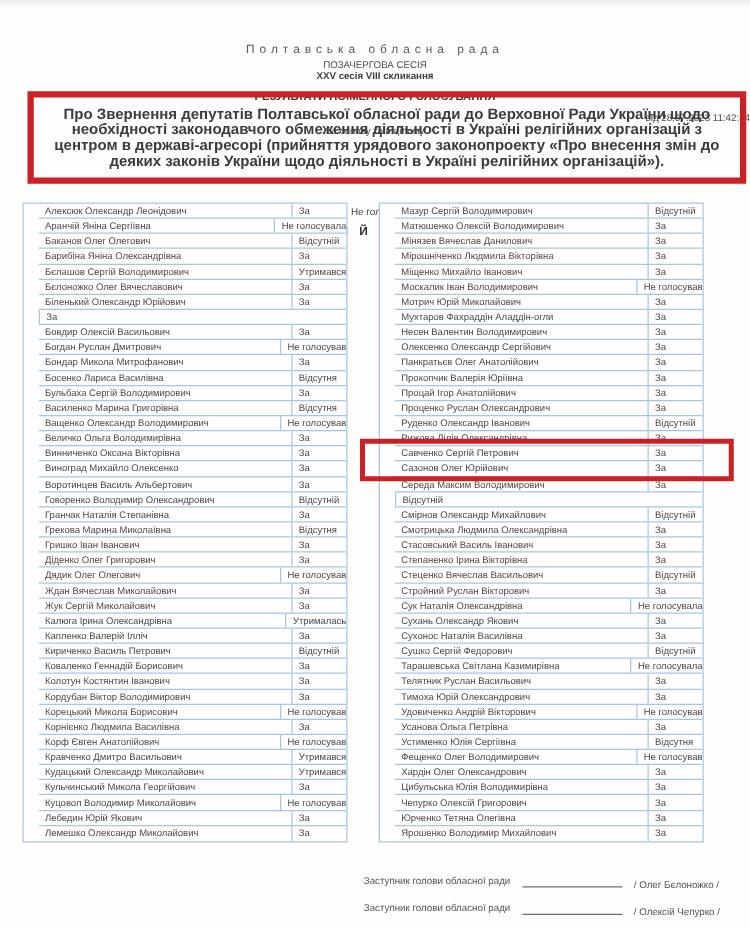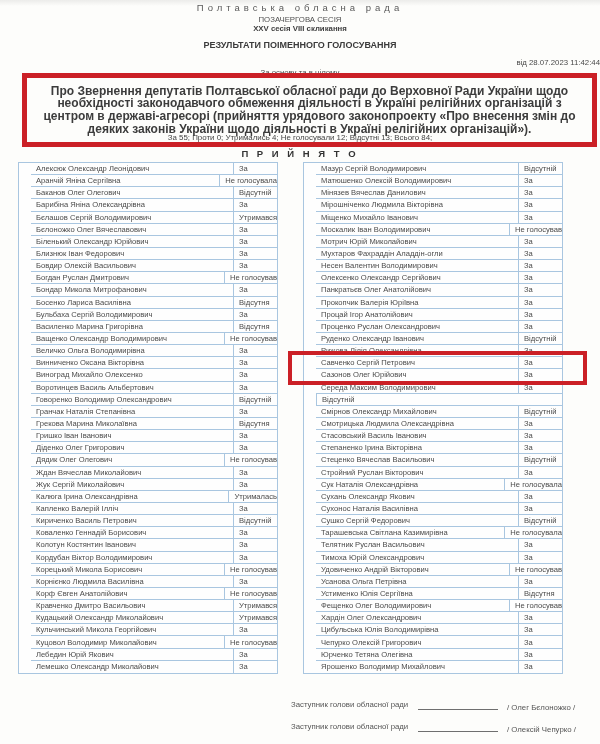--- a/index.html
+++ b/index.html
@@ -3,21 +3,21 @@
 <meta charset="utf-8">
 <style>
   html,body{margin:0;padding:0;}
   body{width:600px;height:744px;overflow:hidden;background:#e9e9e6;}
   .page{
     position:relative;width:600px;height:744px;
     background:linear-gradient(180deg,#ececea 0,#fdfdfb 6px,#fdfdfb 100%);
     font-family:"Liberation Sans","DejaVu Sans",sans-serif;
     color:#4a4a4a;
   }
-  .ctr{position:absolute;left:0;width:100%;text-align:center;}
+  .ctr{position:absolute;left:0;width:100%;text-align:center;margin-top:32px;}
   .org{top:2px;font-size:9.5px;letter-spacing:4px;color:#5a5a5a;}
   .sess-type{top:15px;font-size:7.8px;color:#4f4f4f;}
   .sess-num{top:24px;font-size:7.8px;font-weight:bold;color:#3f3f3f;}
   .doc-title{top:40px;font-size:9px;font-weight:bold;color:#3b3b3b;}
   .datetime{top:58px;font-size:7.8px;text-align:right;}
   .basis{top:68px;font-size:7.8px;}
   .redbox{
     position:absolute;left:22px;top:73px;width:541px;height:60px;
     border:5px solid #cb2026;background:transparent;z-index:2;
     display:flex;align-items:center;justify-content:center;
@@ -102,21 +102,20 @@
       </div>
       <div class="vrow">
         <div class="vname">Бєлоножко Олег Вячеславович</div>
         <div class="vvote">За</div>
       </div>
       <div class="vrow">
         <div class="vname">Біленький Олександр Юрійович</div>
         <div class="vvote">За</div>
       </div>
       <div class="vrow">
-        <div class="vname">Близнюк Іван Федорович</div>
         <div class="vvote">За</div>
       </div>
       <div class="vrow">
         <div class="vname">Бовдир Олексій Васильович</div>
         <div class="vvote">За</div>
       </div>
       <div class="vrow">
         <div class="vname">Богдан Руслан Дмитрович</div>
         <div class="vvote">Не голосував</div>
       </div>

